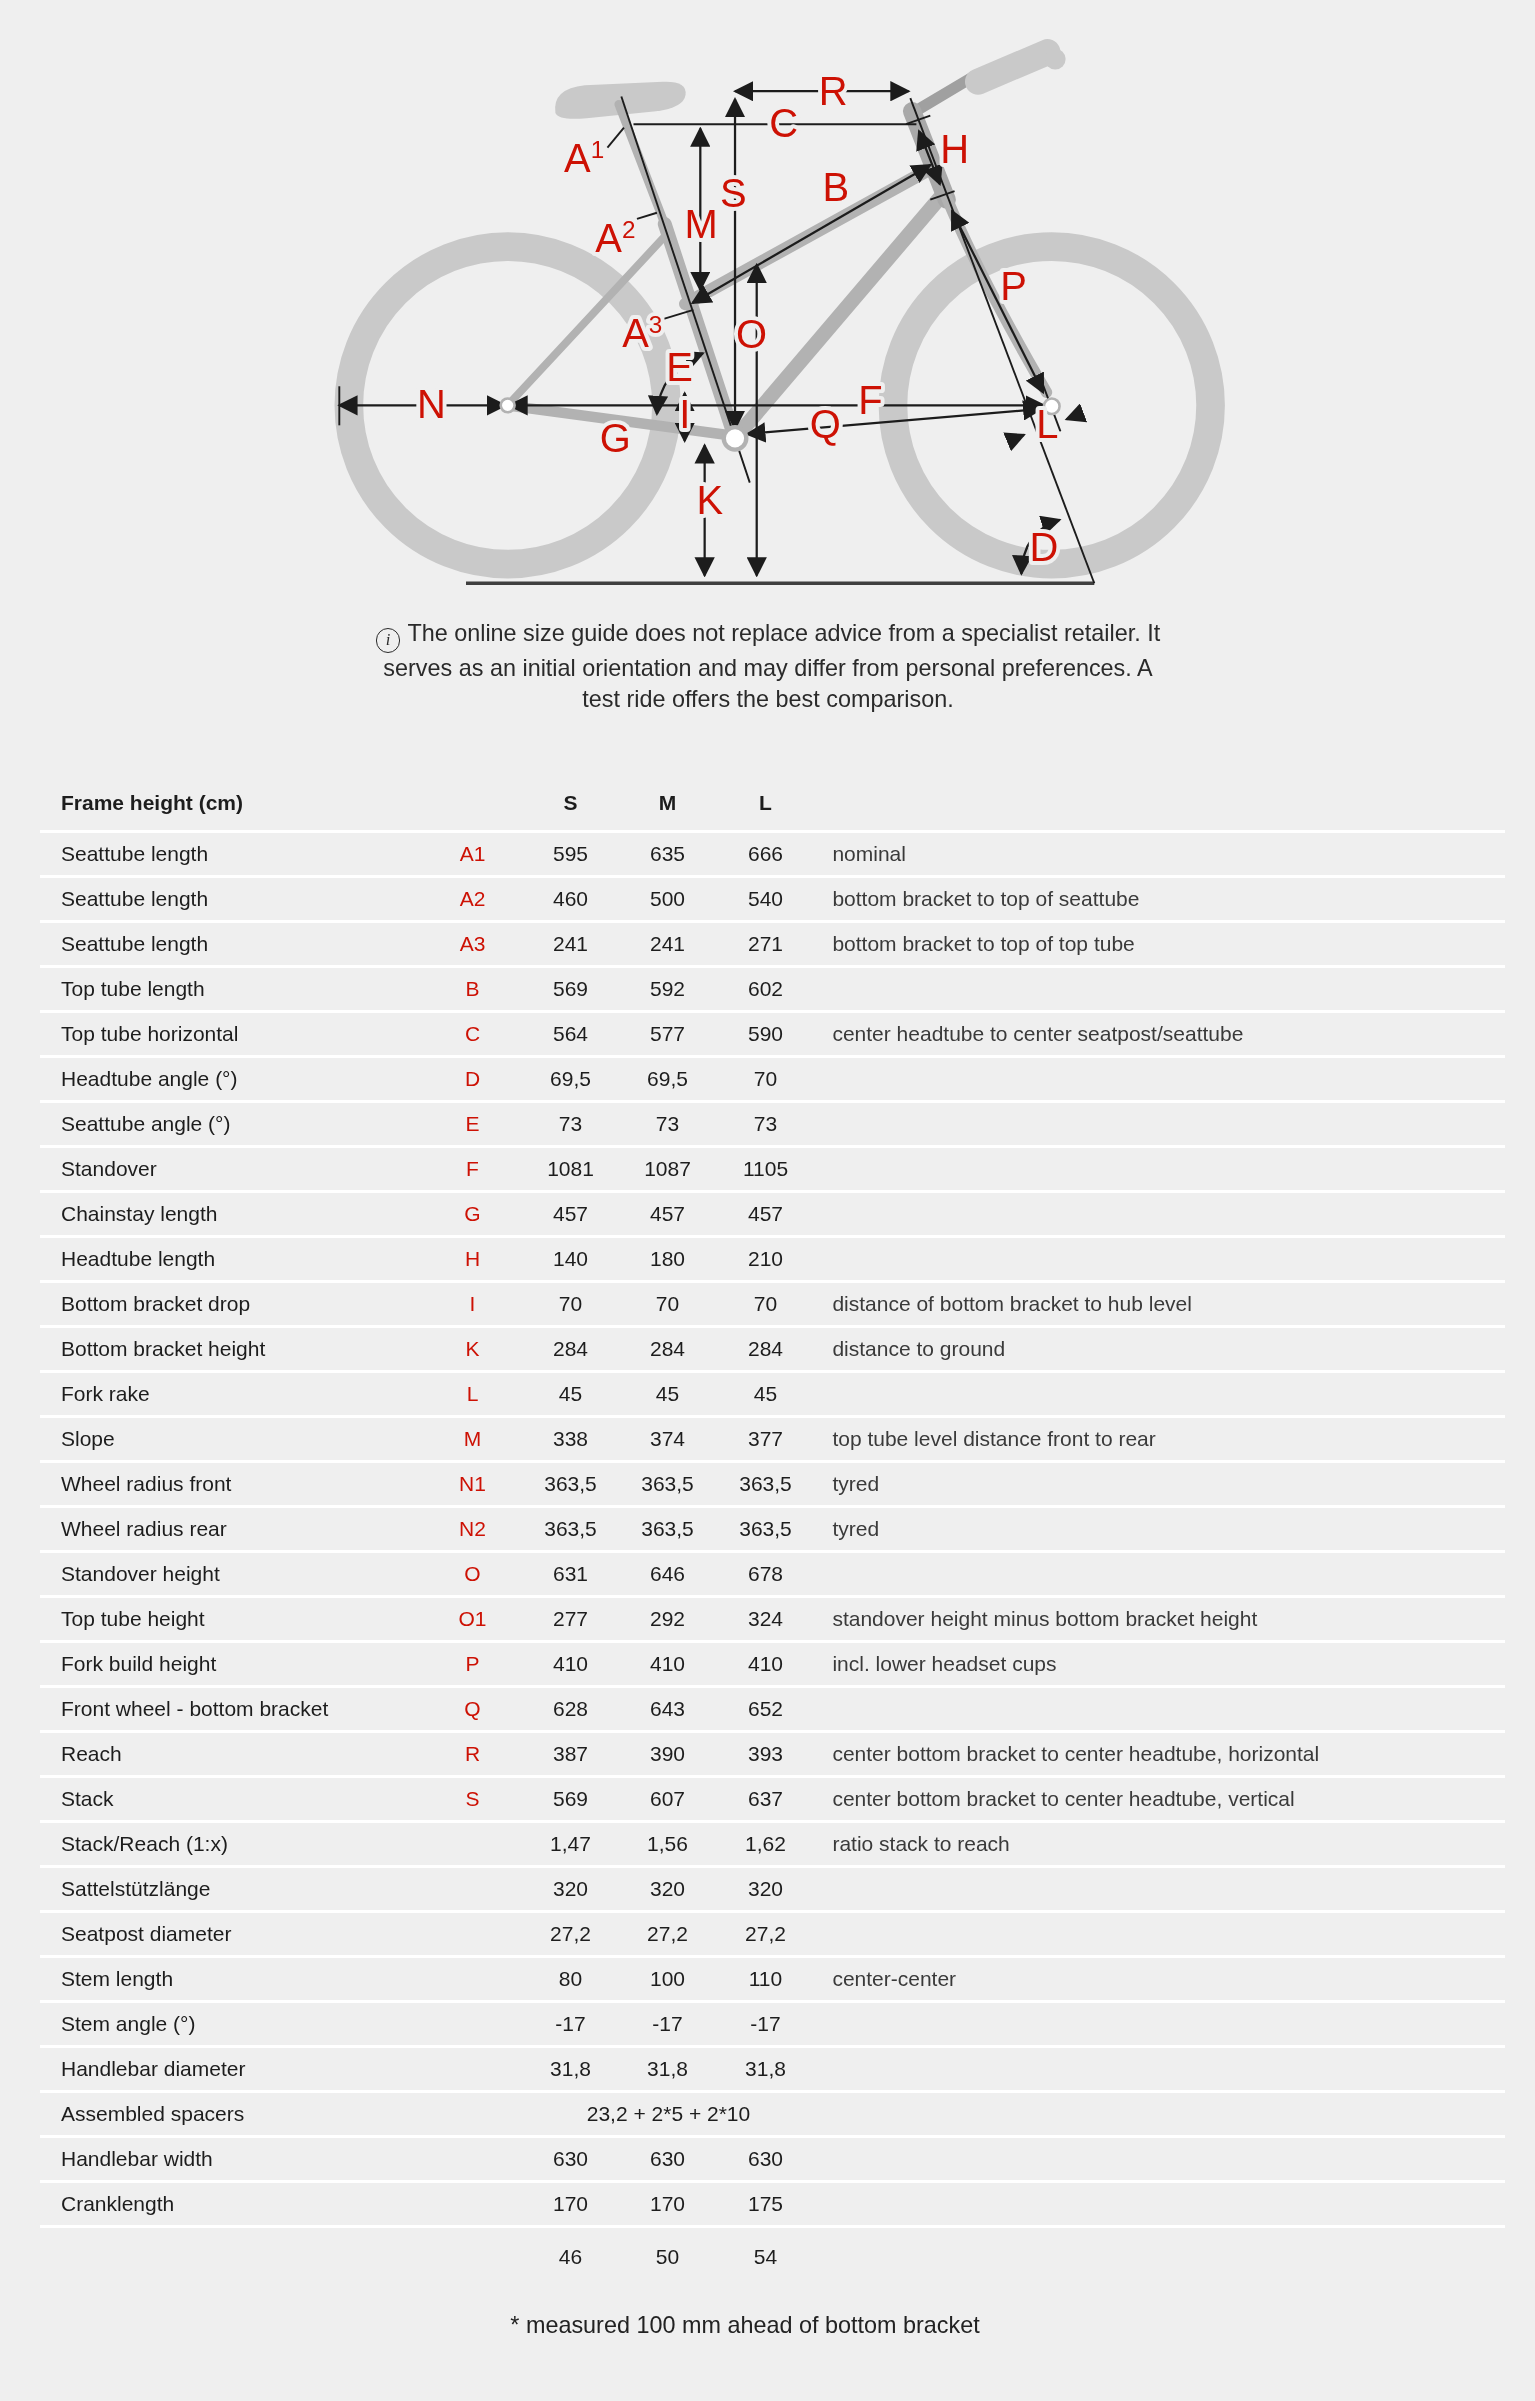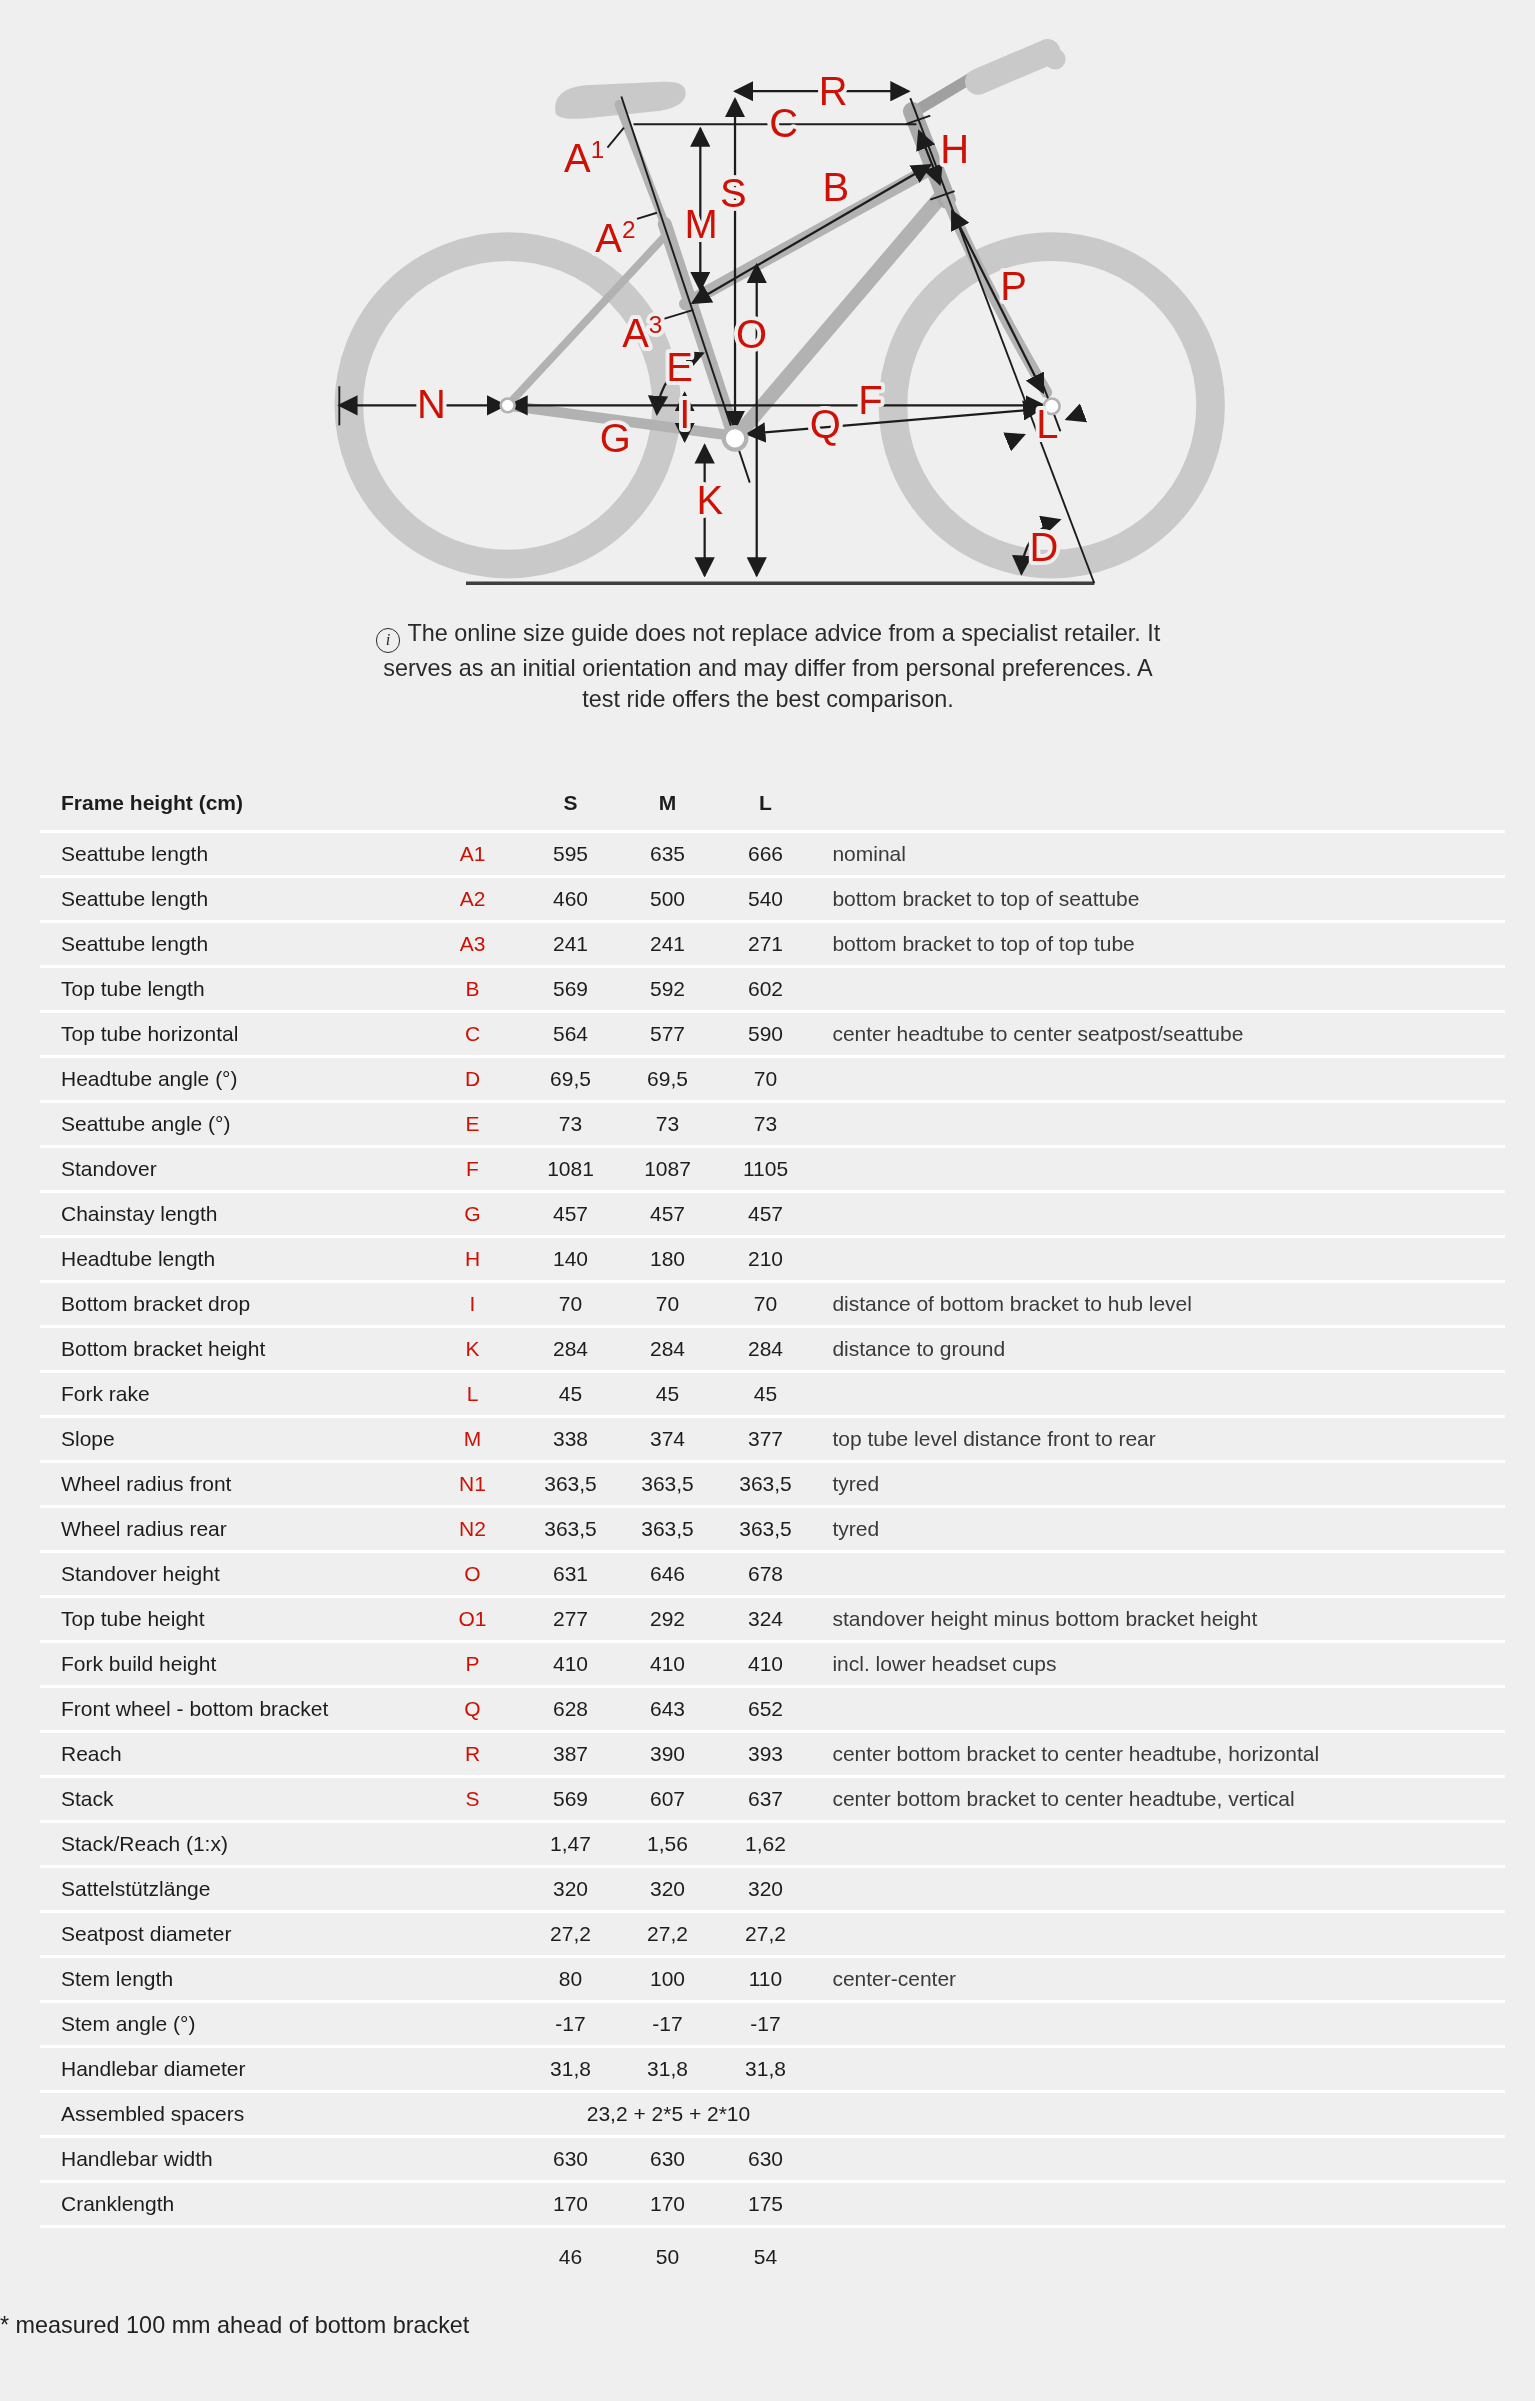--- a/index.html
+++ b/index.html
@@ -47,21 +47,21 @@
   .thead{height:54px;border-bottom:3.5px solid #ffffff;font-weight:bold;}
   .row{height:42px;border-bottom:3.5px solid #ffffff;}
   .c1{padding-left:21px;white-space:nowrap;}
   .c2{text-align:center;color:var(--accent);}
   .cv{text-align:center;}
   .cspan{grid-column:3 / 6;text-align:center;}
   .c6{padding-left:17.4px;color:#3a3a3a;white-space:nowrap;}
   .thead .c6{color:#7e7e7e;font-weight:normal;}
   .totals{margin-top:10.4px;height:38px;font-weight:normal;}
   
-  .footnote{margin-top:36px;padding-right:46px;text-align:left;font-size:23.4px;color:#222;}
+  .footnote{margin-top:36px;padding-right:46px;text-align:center;font-size:23.4px;color:#222;}
 </style>
 </head>
 <body>
 
 <div class="diagram-wrap">
 <svg viewBox="0 0 1770 690" width="1536" height="599">
   <defs>
     <marker id="arr" viewBox="0 0 10 10" refX="9" refY="5" markerWidth="9" markerHeight="9" orient="auto-start-reverse">
       <path d="M0,0 L10,5 L0,10 z" fill="#1c1c1c"></path>
     </marker>
@@ -335,20 +335,21 @@
         <span class="cv">607</span>
         <span class="cv">637</span>
         <span class="c6">center bottom bracket to center headtube, vertical</span>
       </div>
       <div class="row">
         <span class="c1">Stack/Reach (1:x)</span>
         <span class="c2"></span>
         <span class="cv">1,47</span>
         <span class="cv">1,56</span>
         <span class="cv">1,62</span>
+        <span class="c6">ratio stack to reach</span>
       </div>
       <div class="row">
         <span class="c1">Sattelstützlänge</span>
         <span class="c2"></span>
         <span class="cv">320</span>
         <span class="cv">320</span>
         <span class="cv">320</span>
         <span class="c6"></span>
       </div>
       <div class="row">

